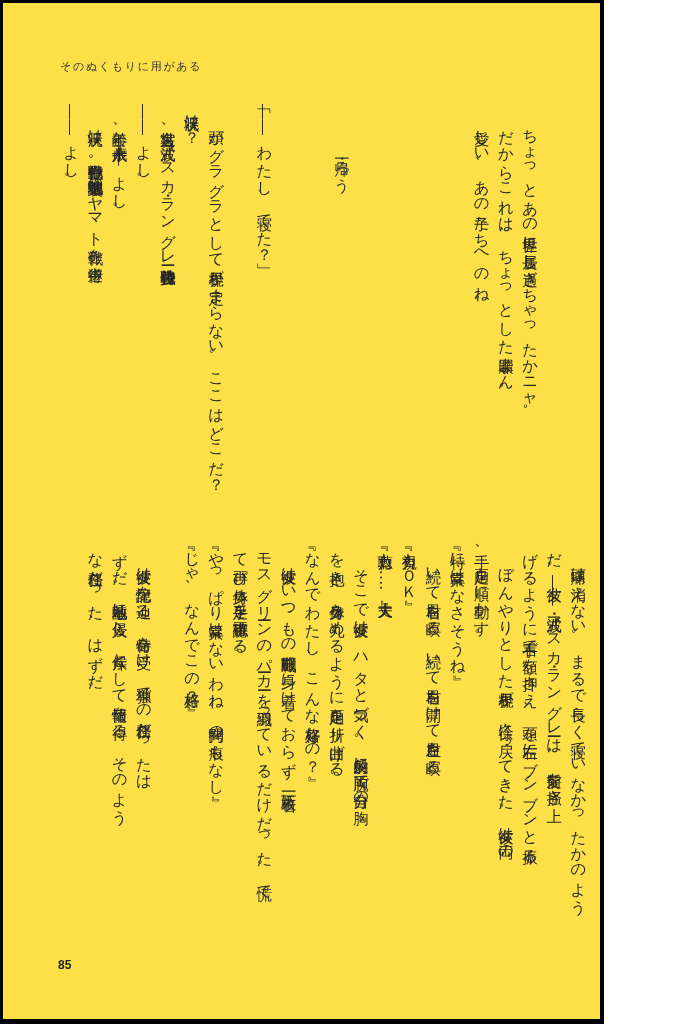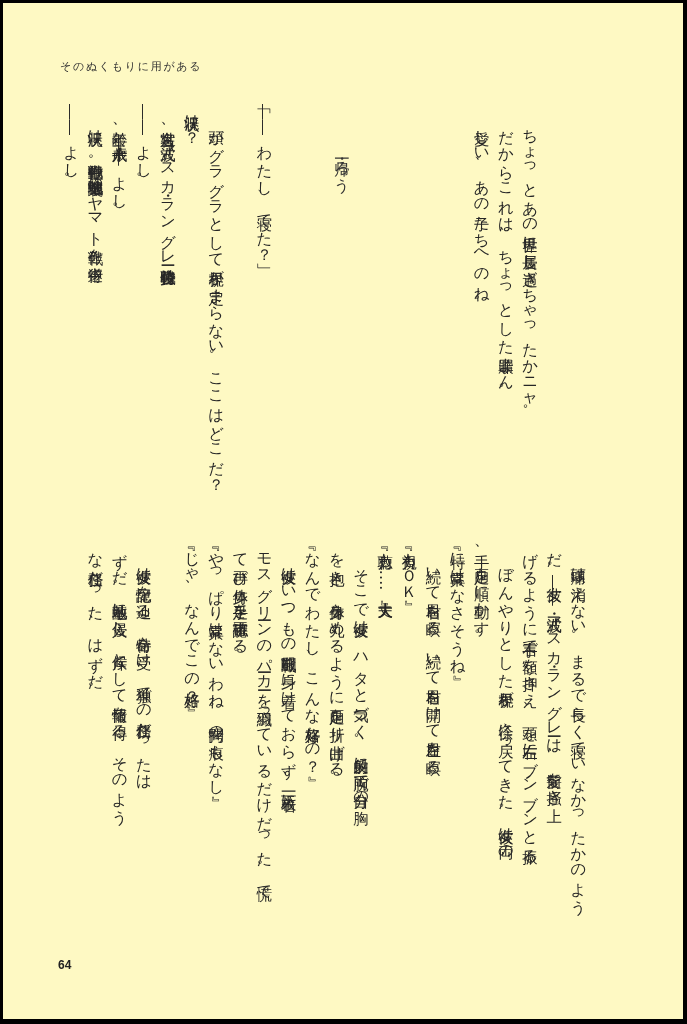--- a/index.html
+++ b/index.html
@@ -10,27 +10,27 @@
     body {
       width: 687px;
       height: 1024px;
       position: relative;
       overflow: hidden;
     }
     .page {
       position: absolute;
       left: 0;
       top: 0;
-      width: 687px;
+      width: 604px;
       height: 1024px;
       box-sizing: border-box;
       border-style: solid;
       border-color: #000000;
       border-width: 3px 4px 5px 3px;
-      background: #fef9c3;
+      background: #fde047;
     }
     .running-title {
       position: absolute;
       left: 57px;
       top: 56px;
       font-family: "DejaVu Serif", "Liberation Serif", serif;
       font-size: 11px;
       letter-spacing: 1.7px;
       color: #333333;
       white-space: nowrap;
@@ -120,15 +120,15 @@
     <div class="col">モスグリーンのパーカーを羽織っているだけだった。慌て</div>
     <div class="col">て再び身体、手足を再確認する。</div>
     <div class="col">『やっぱり異常はないわね。拷問の痕もなし』</div>
     <div class="col">『じゃ、なんでこの格好？』</div>
     <div class="col"></div>
     <div class="col">　彼女は記憶を辿る。特命を受け、単独での任務だったは</div>
     <div class="col">ずだ。敵基地に侵入し、斥候として情報を得る。そのよう</div>
     <div class="col">な任務だった、はずだ。</div>
   </div>
 
-  <div class="page-number">64</div>
+  <div class="page-number">85</div>
 
 </div>
 
 </body></html>

